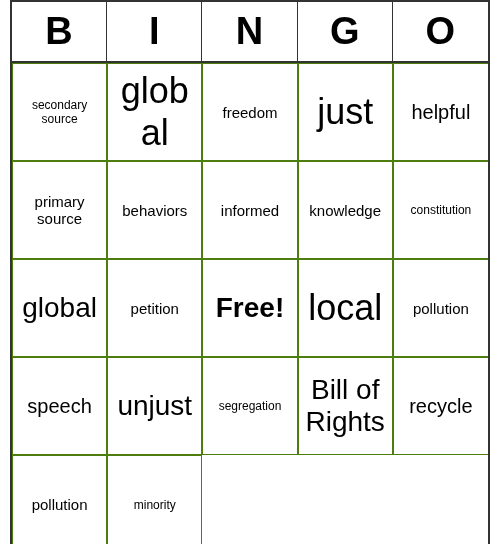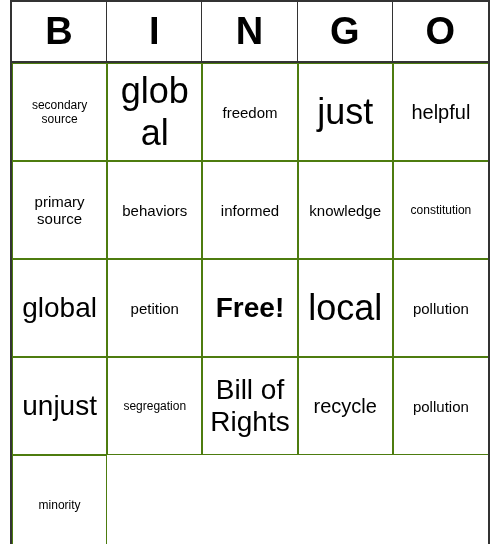--- a/index.html
+++ b/index.html
@@ -99,20 +99,21 @@
       <div class="bingo-cell size-sm">primary source</div>
       <div class="bingo-cell size-sm">behaviors</div>
       <div class="bingo-cell size-sm">informed</div>
       <div class="bingo-cell size-sm">knowledge</div>
       <div class="bingo-cell size-xs">constitution</div>
       <div class="bingo-cell size-lg">global</div>
       <div class="bingo-cell size-sm">petition</div>
       <div class="bingo-cell free-cell">Free!</div>
       <div class="bingo-cell size-xl">local</div>
       <div class="bingo-cell size-sm">pollution</div>
+      <div class="bingo-cell size-md">speech</div>
       <div class="bingo-cell size-lg">unjust</div>
       <div class="bingo-cell size-xs">segregation</div>
       <div class="bingo-cell size-lg">Bill of Rights</div>
       <div class="bingo-cell size-md">recycle</div>
       <div class="bingo-cell size-sm">pollution</div>
       <div class="bingo-cell size-xs">minority</div>
     </div>
 </div>
 
 </body></html>

